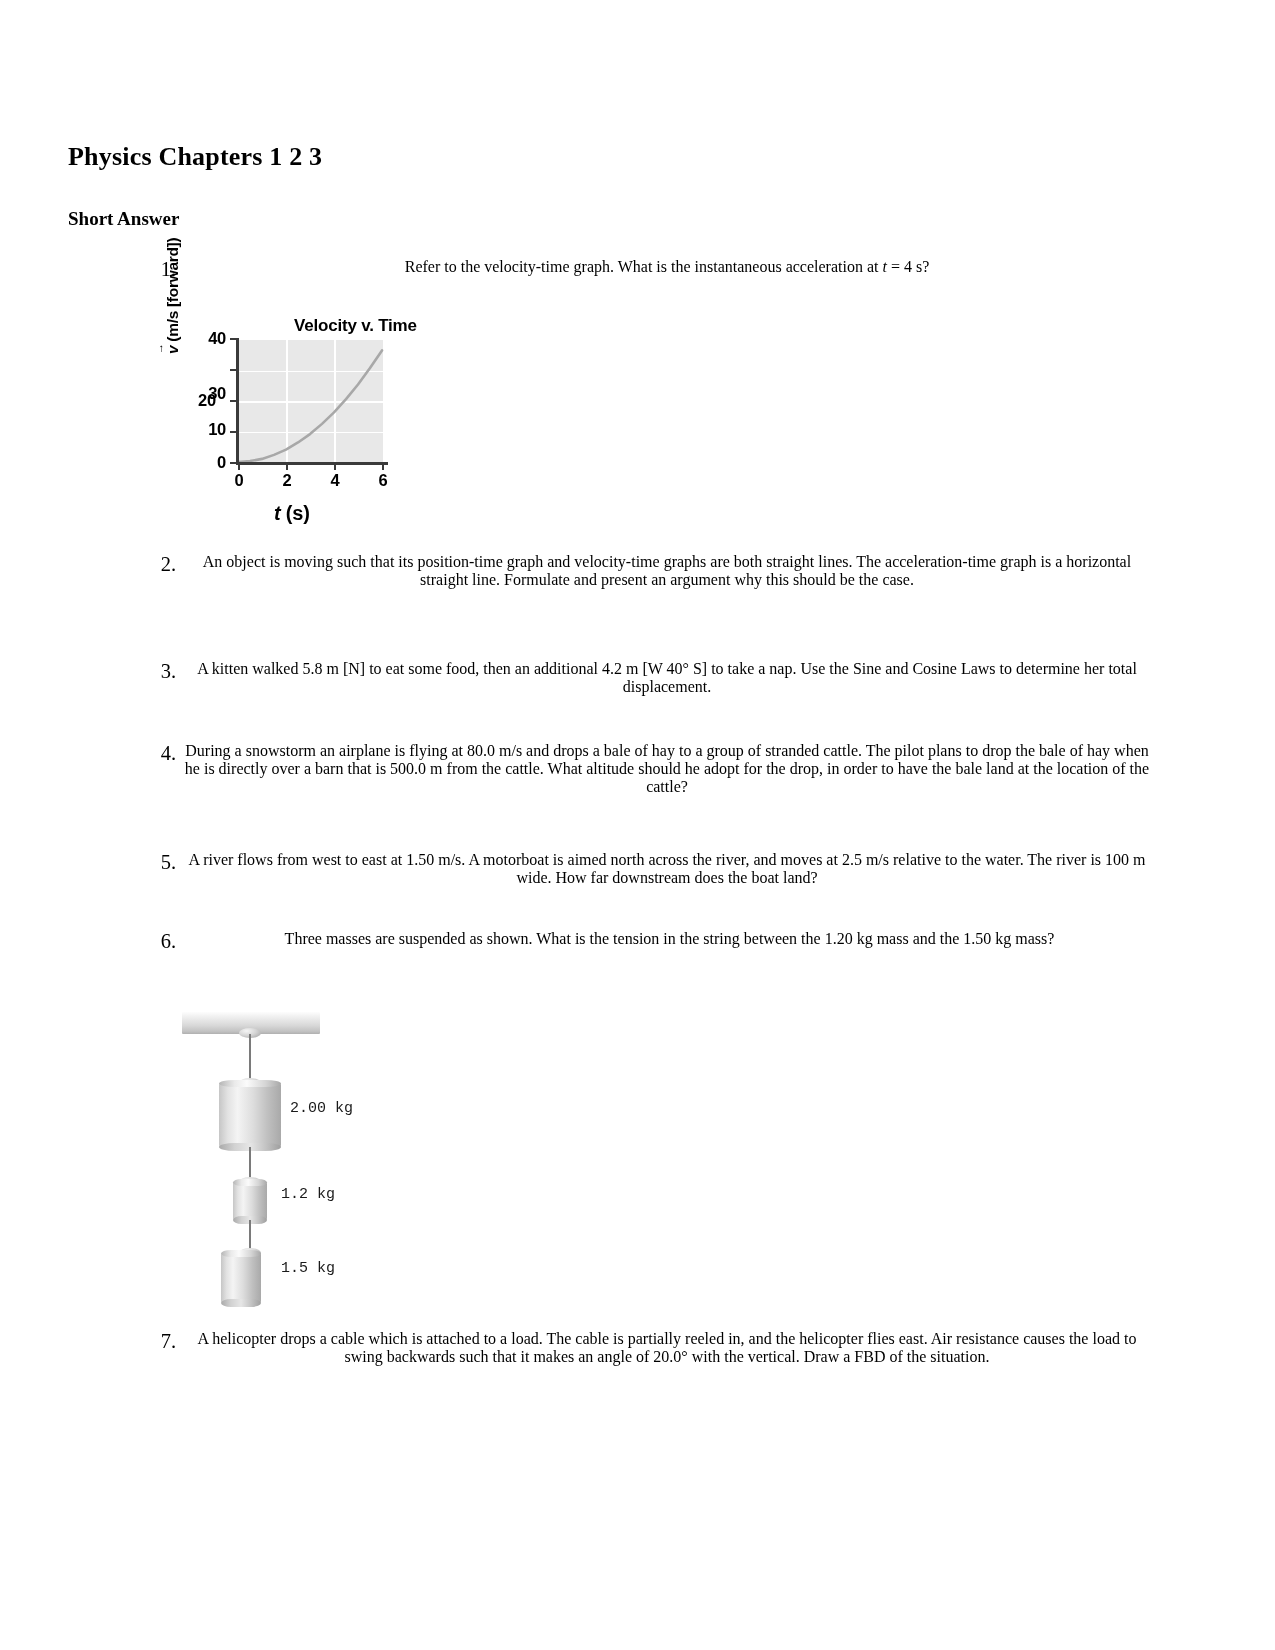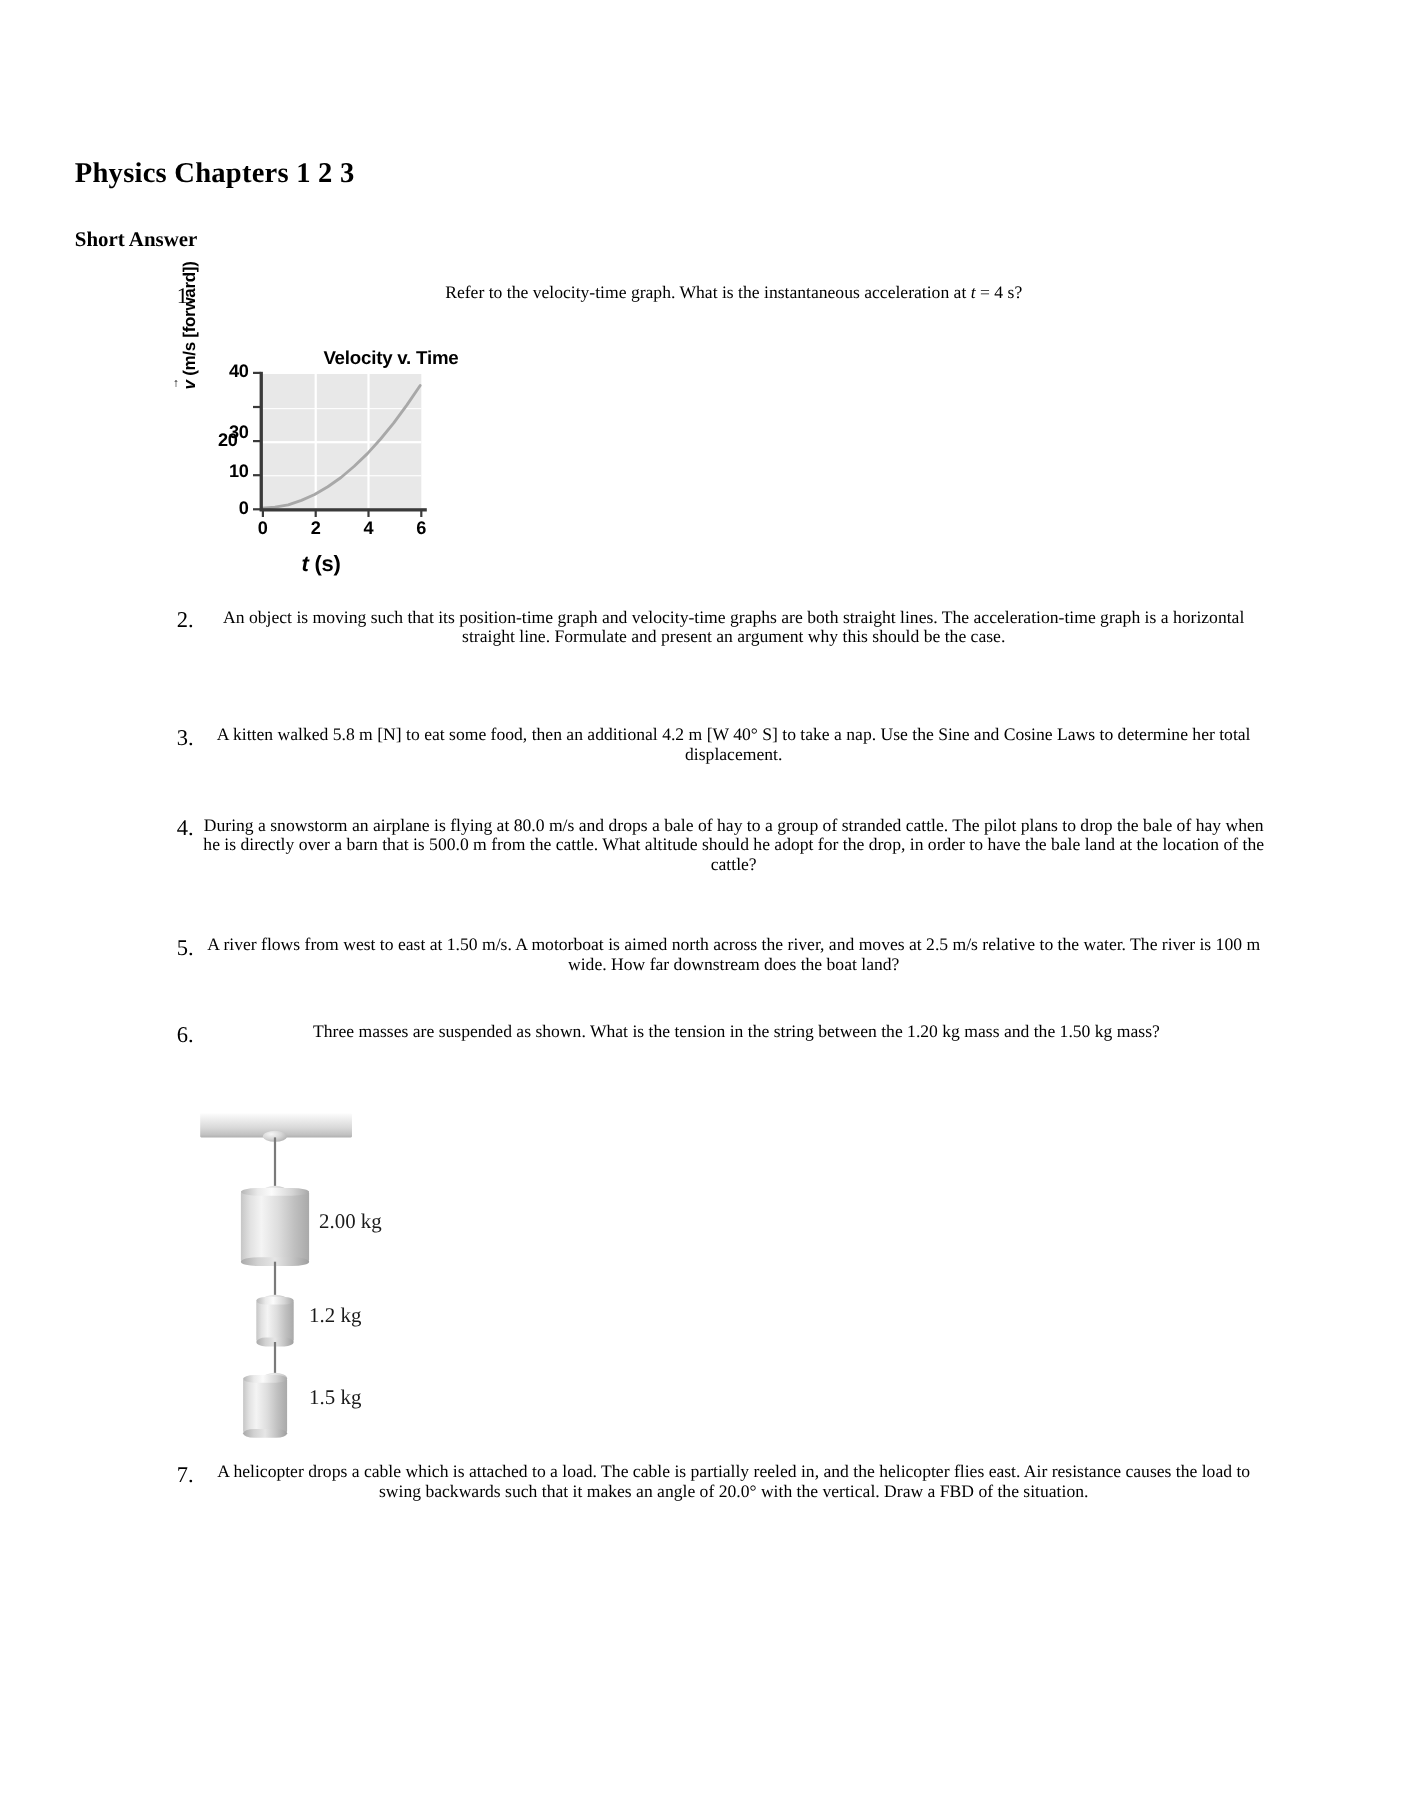--- a/index.html
+++ b/index.html
@@ -237,22 +237,22 @@
   .knob {
     position: absolute;
     width: 22px;
     height: 10px;
     left: 59px;
     background: radial-gradient(ellipse at 35% 30%, #f6f6f6 0%, #d6d6d6 45%, #9d9d9d 100%);
     border-radius: 50%;
   }
   .mass-label {
     position: absolute;
-    font-family: Liberation Serif, serif;
-    font-size: 19px;
+    font-family: Liberation Mono, monospace;
+    font-size: 15px;
     color: #1a1a1a;
     white-space: nowrap;
   }
 </style>
 </head>
 <body>
 
 <div class="page">
 
   <div class="doc-title">Physics Chapters 1 2 3</div>

